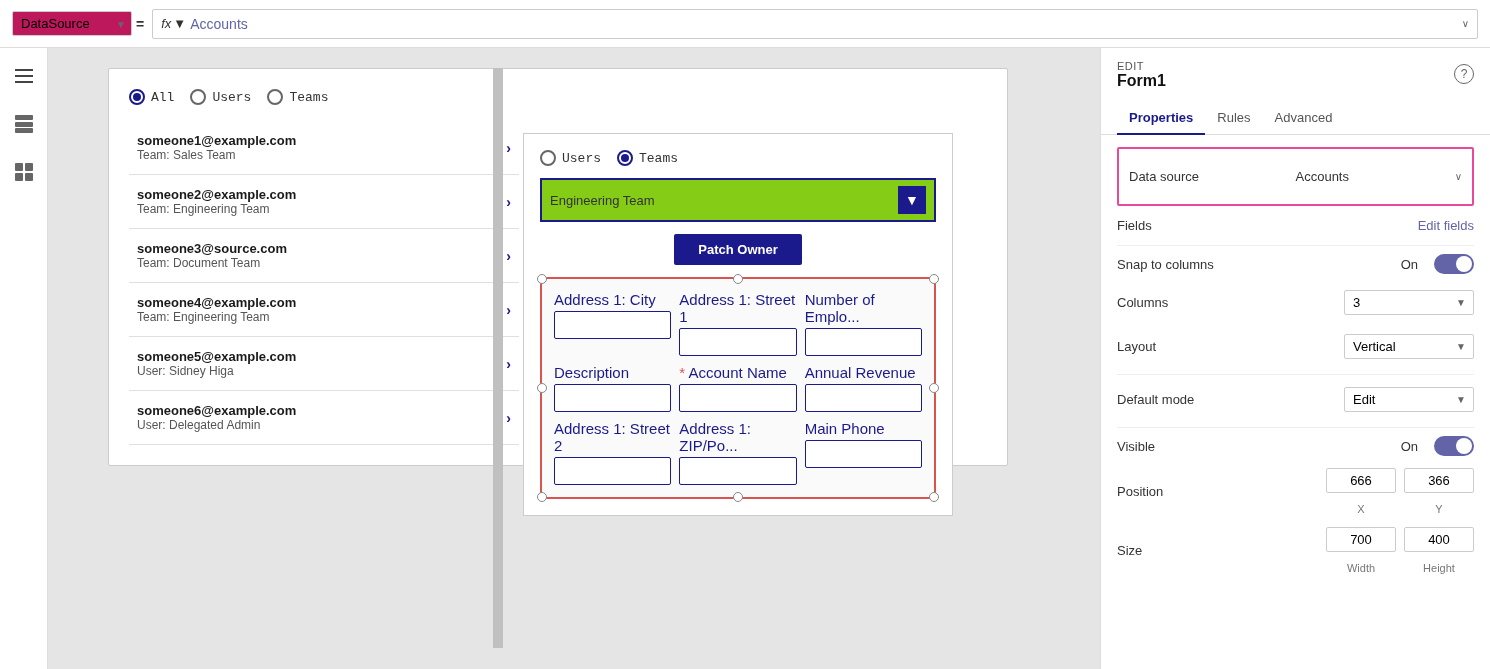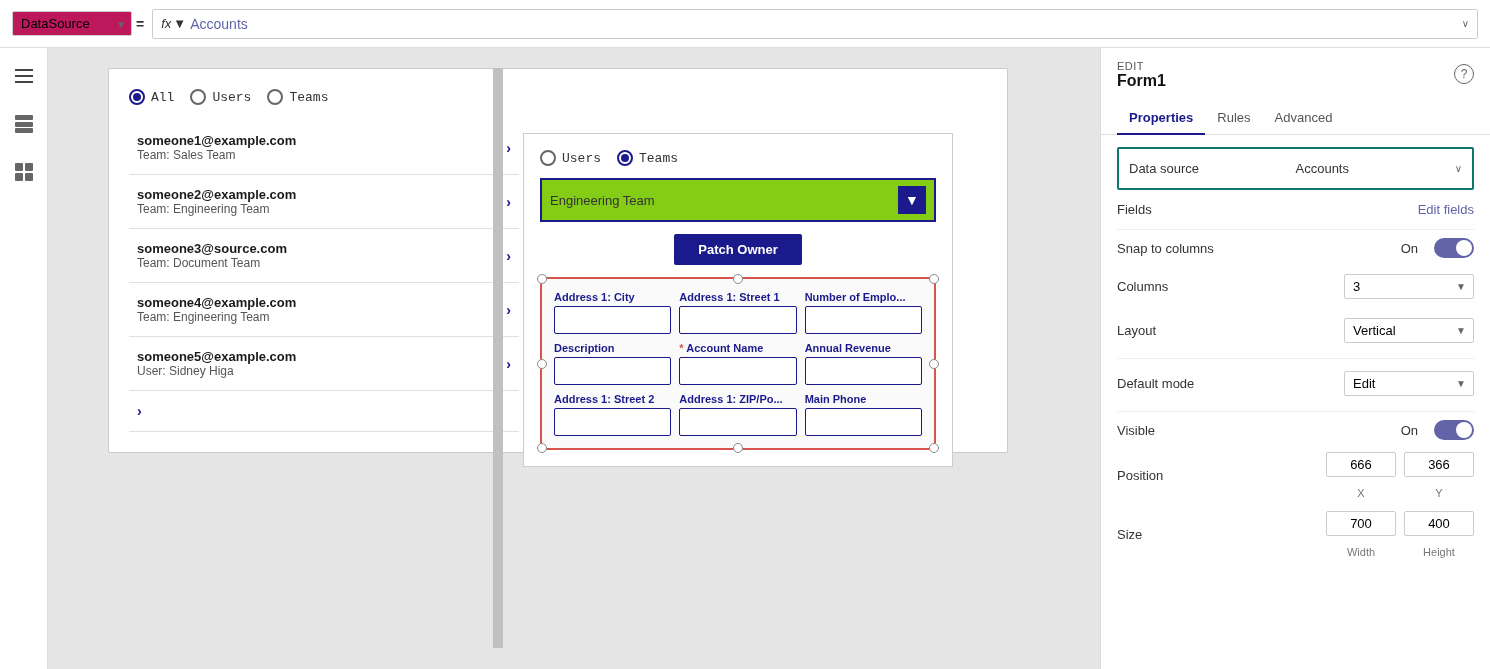--- a/index.html
+++ b/index.html
@@ -229,24 +229,23 @@
     }
 
     
     .form-fields-grid {
       display: grid;
       grid-template-columns: 1fr 1fr 1fr;
       gap: 8px;
     }
     .form-field-group {}
     .form-field-label {
-      font-size: 11px;
+      font-size: 15px;
       color: #1a1a8c;
       margin-bottom: 3px;
-      font-weight: bold;
     }
     .form-field-input {
       width: 100%;
       height: 28px;
       border: 1.5px solid #1a1a8c;
       border-radius: 2px;
       background: #fff;
     }
 
     
@@ -319,26 +318,26 @@
     }
     .prop-value {
       flex: 1;
       display: flex;
       align-items: center;
       justify-content: flex-end;
     }
 
     
     .data-source-row {
-      border: 2px solid #0f766e;
+      border: 2px solid #ec4899;
       border-radius: 2px;
       margin-bottom: 12px;
       display: flex;
       align-items: center;
-      padding: 12px 10px;
+      padding: 20px 10px;
     }
     .data-source-label { font-size: 13px; color: #333; flex: 1; }
     .data-source-value {
       flex: 1;
       display: flex;
       align-items: center;
       justify-content: space-between;
       font-size: 13px;
       color: #333;
       min-width: 140px;
@@ -545,20 +544,24 @@
           <span class="list-item-arrow">›</span>
         </div>
         <div class="list-item">
           <div class="list-item-info">
             <div class="list-item-email">someone5@example.com</div>
             <div class="list-item-team">User: Sidney Higa</div>
           </div>
           <span class="list-item-arrow">›</span>
         </div>
         <div class="list-item">
+          <div class="list-item-info">
+            <div class="list-item-email">someone6@example.com</div>
+            <div class="list-item-team">User: Delegated Admin</div>
+          </div>
           <span class="list-item-arrow">›</span>
         </div>
       </div>
     </div>
 
     <div class="v-separator" style="left:445px; top:20px; height:580px; width:10px; background:#c0c0c0; position:absolute;"></div>
 
     <div class="inner-panel" style="position:absolute; top:85px; left:475px; background:#fff; border:1px solid #ccc; padding:16px; width:430px;">
 
       <div class="radio-group" style="margin-bottom:12px;">

